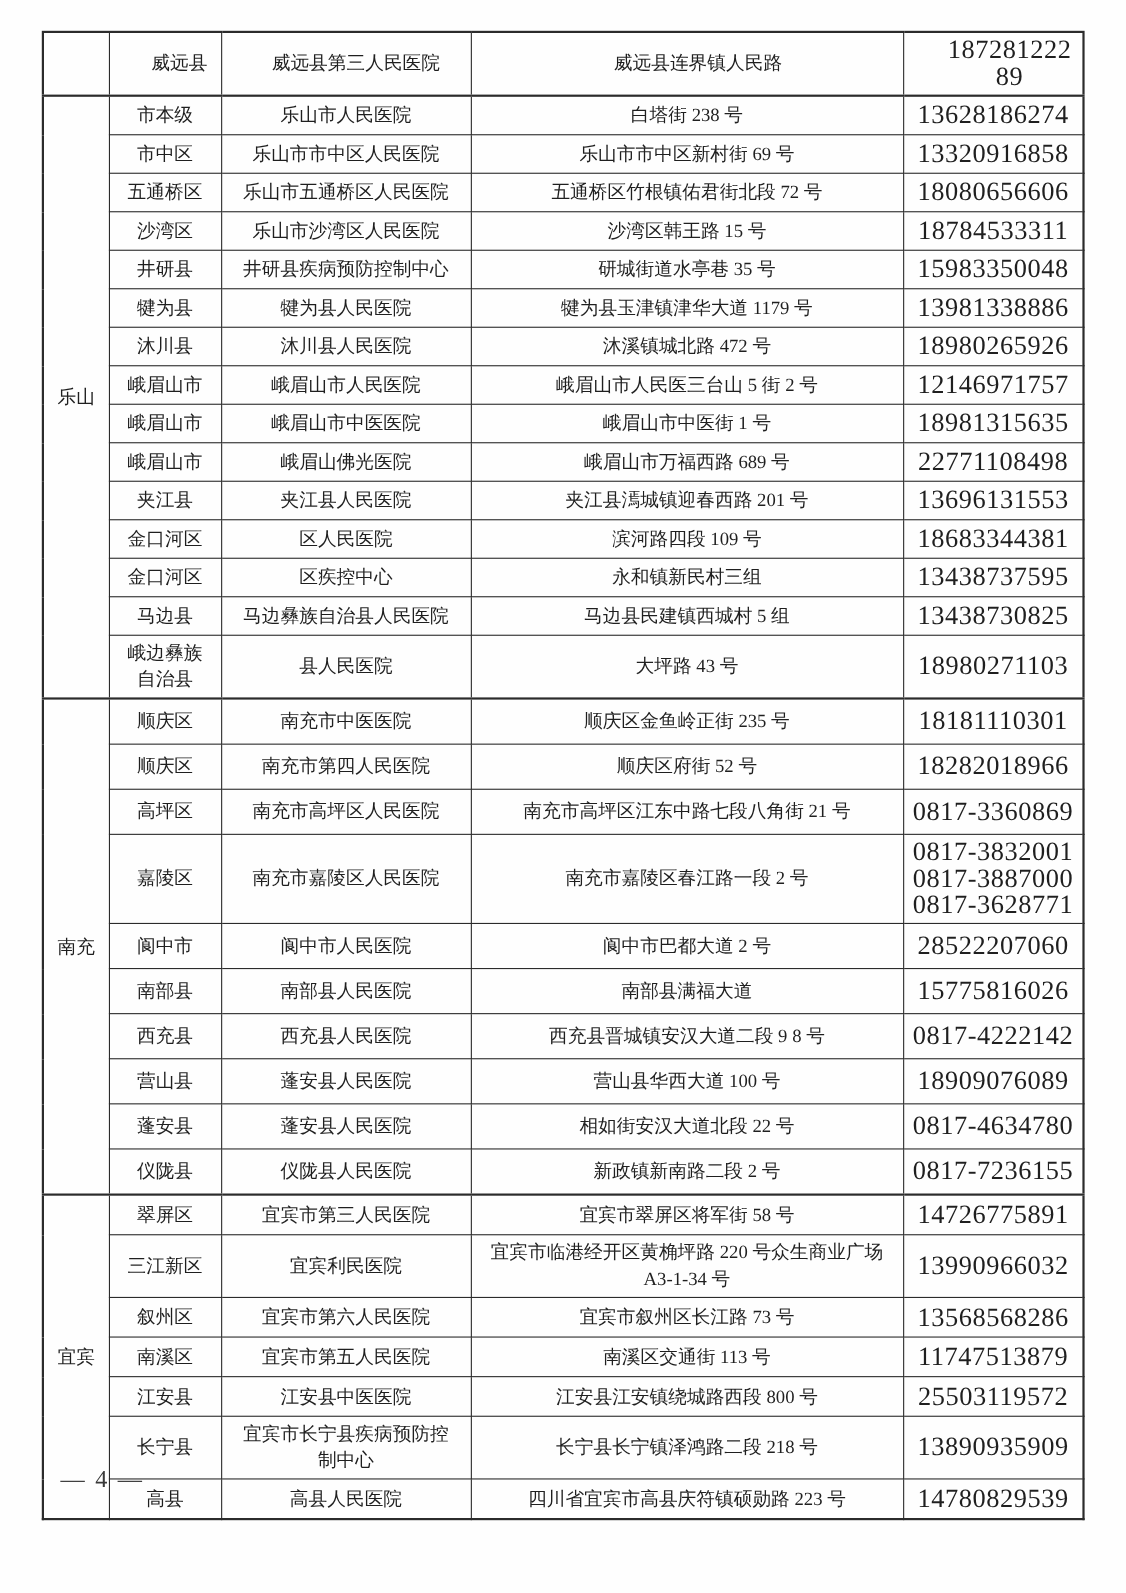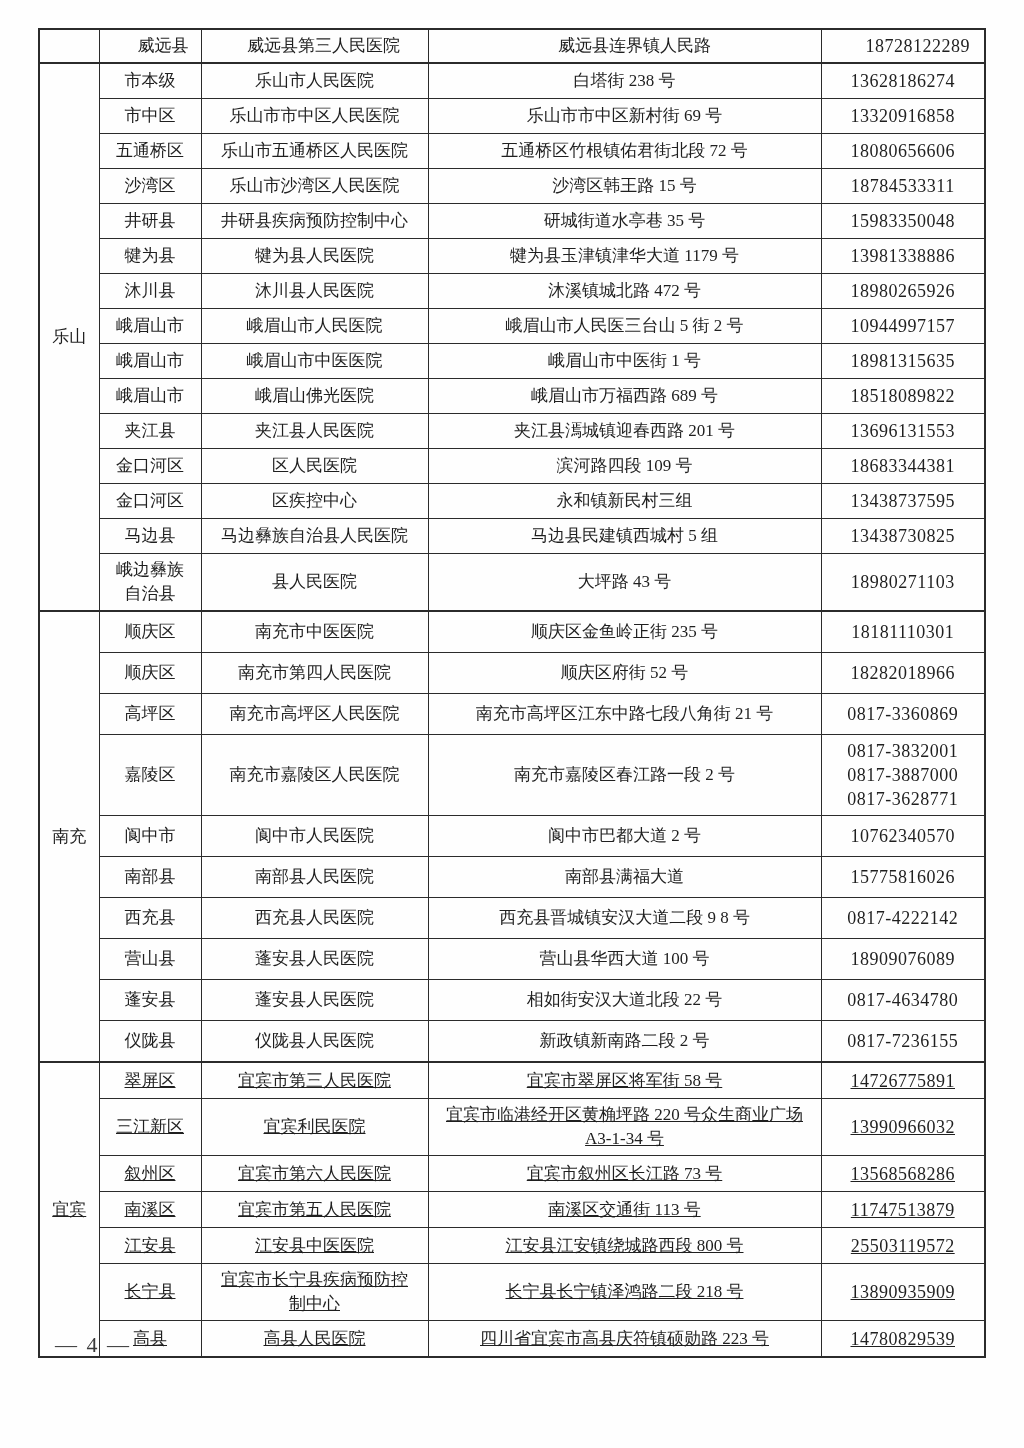--- a/index.html
+++ b/index.html
@@ -39,26 +39,26 @@
     line-height: 24px;
     padding: 4px 6px;
     word-break: break-all;
   }
   tr.sec-top td { border-top: 2px solid #2b2b2b; }
 
   td.cell-city     { padding: 4px 4px; }
   td.cell-district { padding: 4px 10px; }
   td.cell-hospital { padding: 4px 18px; }
   td.cell-address  { padding: 4px 16px; }
-  td.cell-phone    { font-size: 18px; padding: 4px 6px; letter-spacing: 0.5px; }
+  td.cell-phone    { font-size: 24px; padding: 4px 6px; letter-spacing: 0.5px; }
 
   tr.s0 td { height: 24px; padding-left: 36px; }
   tr.s1 td { height: 26px; }
   tr.s2 td { height: 32px; }
-  tr.s3 td { height: 27px; text-decoration: underline; }
+  tr.s3 td { height: 27px; }
 
   .phone-line { display: block; }
 
   .footer {
     position: absolute;
     left: 55px;
     top: 1332px;
     font-size: 22px;
     color: #3a3a3a;
     letter-spacing: 2px;
@@ -141,37 +141,37 @@
           <td class="cell-address">沐溪镇城北路 472 号</td>
           <td class="cell-phone">
             <span class="phone-line">18980265926</span>
           </td>
         </tr>
         <tr class="s1">
           <td class="cell-district">峨眉山市</td>
           <td class="cell-hospital">峨眉山市人民医院</td>
           <td class="cell-address">峨眉山市人民医三台山 5 街 2 号</td>
           <td class="cell-phone">
-            <span class="phone-line">10944997157</span>
+            <span class="phone-line">12146971757</span>
           </td>
         </tr>
         <tr class="s1">
           <td class="cell-district">峨眉山市</td>
           <td class="cell-hospital">峨眉山市中医医院</td>
           <td class="cell-address">峨眉山市中医街 1 号</td>
           <td class="cell-phone">
             <span class="phone-line">18981315635</span>
           </td>
         </tr>
         <tr class="s1">
           <td class="cell-district">峨眉山市</td>
           <td class="cell-hospital">峨眉山佛光医院</td>
           <td class="cell-address">峨眉山市万福西路 689 号</td>
           <td class="cell-phone">
-            <span class="phone-line">18518089822</span>
+            <span class="phone-line">22771108498</span>
           </td>
         </tr>
         <tr class="s1">
           <td class="cell-district">夹江县</td>
           <td class="cell-hospital">夹江县人民医院</td>
           <td class="cell-address">夹江县漹城镇迎春西路 201 号</td>
           <td class="cell-phone">
             <span class="phone-line">13696131553</span>
           </td>
         </tr>
@@ -240,21 +240,21 @@
             <span class="phone-line">0817-3832001</span>
             <span class="phone-line">0817-3887000</span>
             <span class="phone-line">0817-3628771</span>
           </td>
         </tr>
         <tr class="s2">
           <td class="cell-district">阆中市</td>
           <td class="cell-hospital">阆中市人民医院</td>
           <td class="cell-address">阆中市巴都大道 2 号</td>
           <td class="cell-phone">
-            <span class="phone-line">10762340570</span>
+            <span class="phone-line">28522207060</span>
           </td>
         </tr>
         <tr class="s2">
           <td class="cell-district">南部县</td>
           <td class="cell-hospital">南部县人民医院</td>
           <td class="cell-address">南部县满福大道</td>
           <td class="cell-phone">
             <span class="phone-line">15775816026</span>
           </td>
         </tr>

